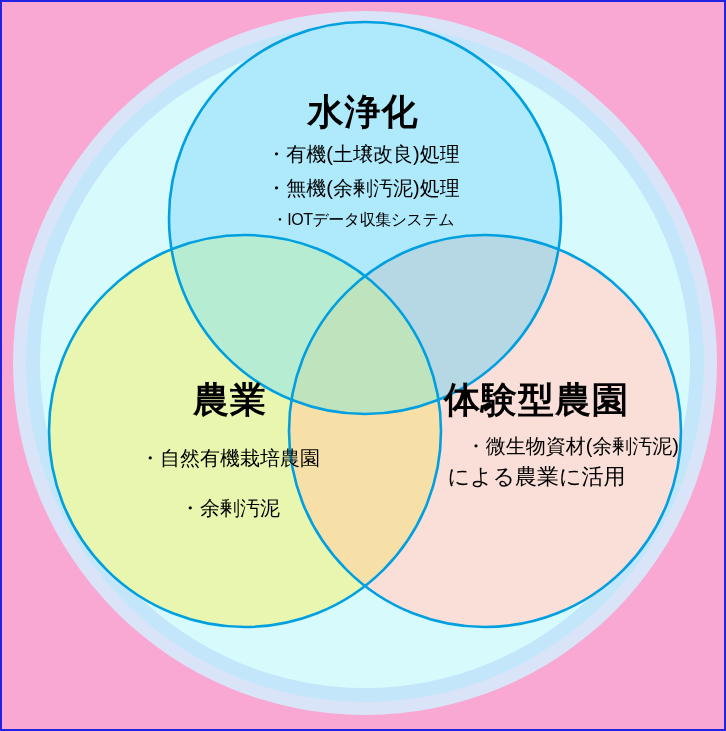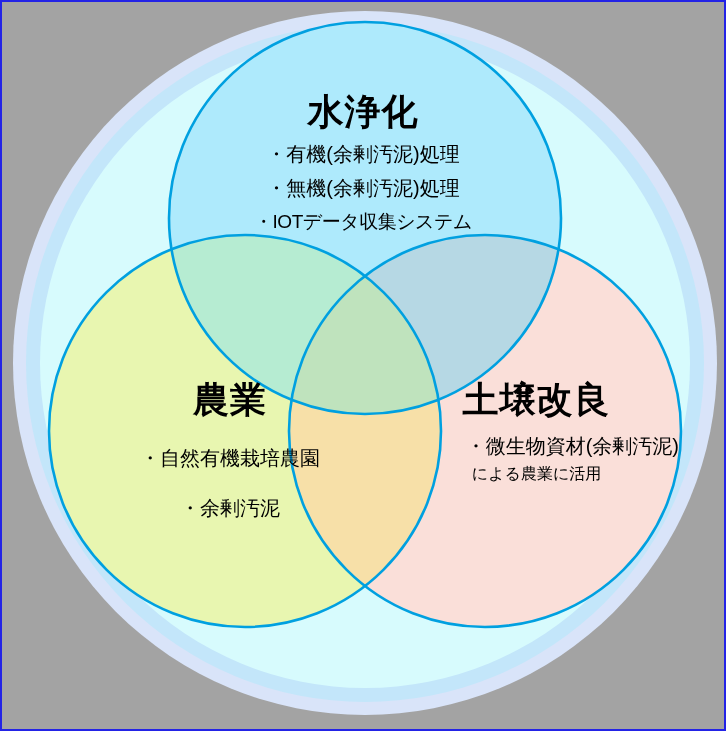--- a/index.html
+++ b/index.html
@@ -12,21 +12,21 @@
     height: 731px;
     font-family: "Liberation Sans", sans-serif;
     overflow: hidden;
   }
   #frame {
     position: relative;
     width: 726px;
     height: 731px;
     box-sizing: border-box;
     border: 2px solid #2323e6;
-    background: #a3a3a3;
+    background: #f9a8d4;
     overflow: hidden;
   }
   #stage {
     position: absolute;
     left: 0;
     top: 0;
     width: 722px;
     height: 727px;
   }
   #svg-venn {
@@ -51,25 +51,25 @@
     white-space: nowrap;
     margin-bottom: 10px;
   }
   .grp-item {
     font-size: 20px;
     white-space: nowrap;
     margin-top: 14px;
     letter-spacing: 0px;
   }
   .grp-item.narrow {
-    font-size: 19px;
+    font-size: 16px;
     letter-spacing: -0.5px;
   }
   .cont {
-    font-size: 16px;
+    font-size: 22px;
     white-space: nowrap;
     margin-top: 10px;
     text-align: center;
   }
 
   
   #block-water {
     left: 181px;
     top: 92px;
     width: 360px;
@@ -135,31 +135,31 @@
         </g>
       </g>
 
       <circle cx="363" cy="216" r="196" fill="none" stroke="#00a0e0" stroke-width="2.6"></circle>
       <circle cx="243" cy="429" r="196" fill="none" stroke="#00a0e0" stroke-width="2.6"></circle>
       <circle cx="483" cy="429" r="196" fill="none" stroke="#00a0e0" stroke-width="2.6"></circle>
     </svg>
 
     <div class="label-block" id="block-water">
       <div class="grp-title">水浄化</div>
-      <div class="grp-item">・有機(余剰汚泥)処理</div>
+      <div class="grp-item">・有機(土壌改良)処理</div>
       <div class="grp-item">・無機(余剰汚泥)処理</div>
       <div class="grp-item narrow">・IOTデータ収集システム</div>
     </div>
 
     <div class="label-block" id="block-agri">
       <div class="grp-title">農業</div>
       <div class="grp-item">・自然有機栽培農園</div>
       <div class="grp-item">・余剰汚泥</div>
     </div>
 
     <div class="label-block" id="block-soil">
-      <div class="grp-title">土壌改良</div>
+      <div class="grp-title">体験型農園</div>
       <div class="grp-item">・微生物資材(余剰汚泥)</div>
       <div class="cont">による農業に活用</div>
     </div>
 
   </div>
 </div>
 
 </body></html>

